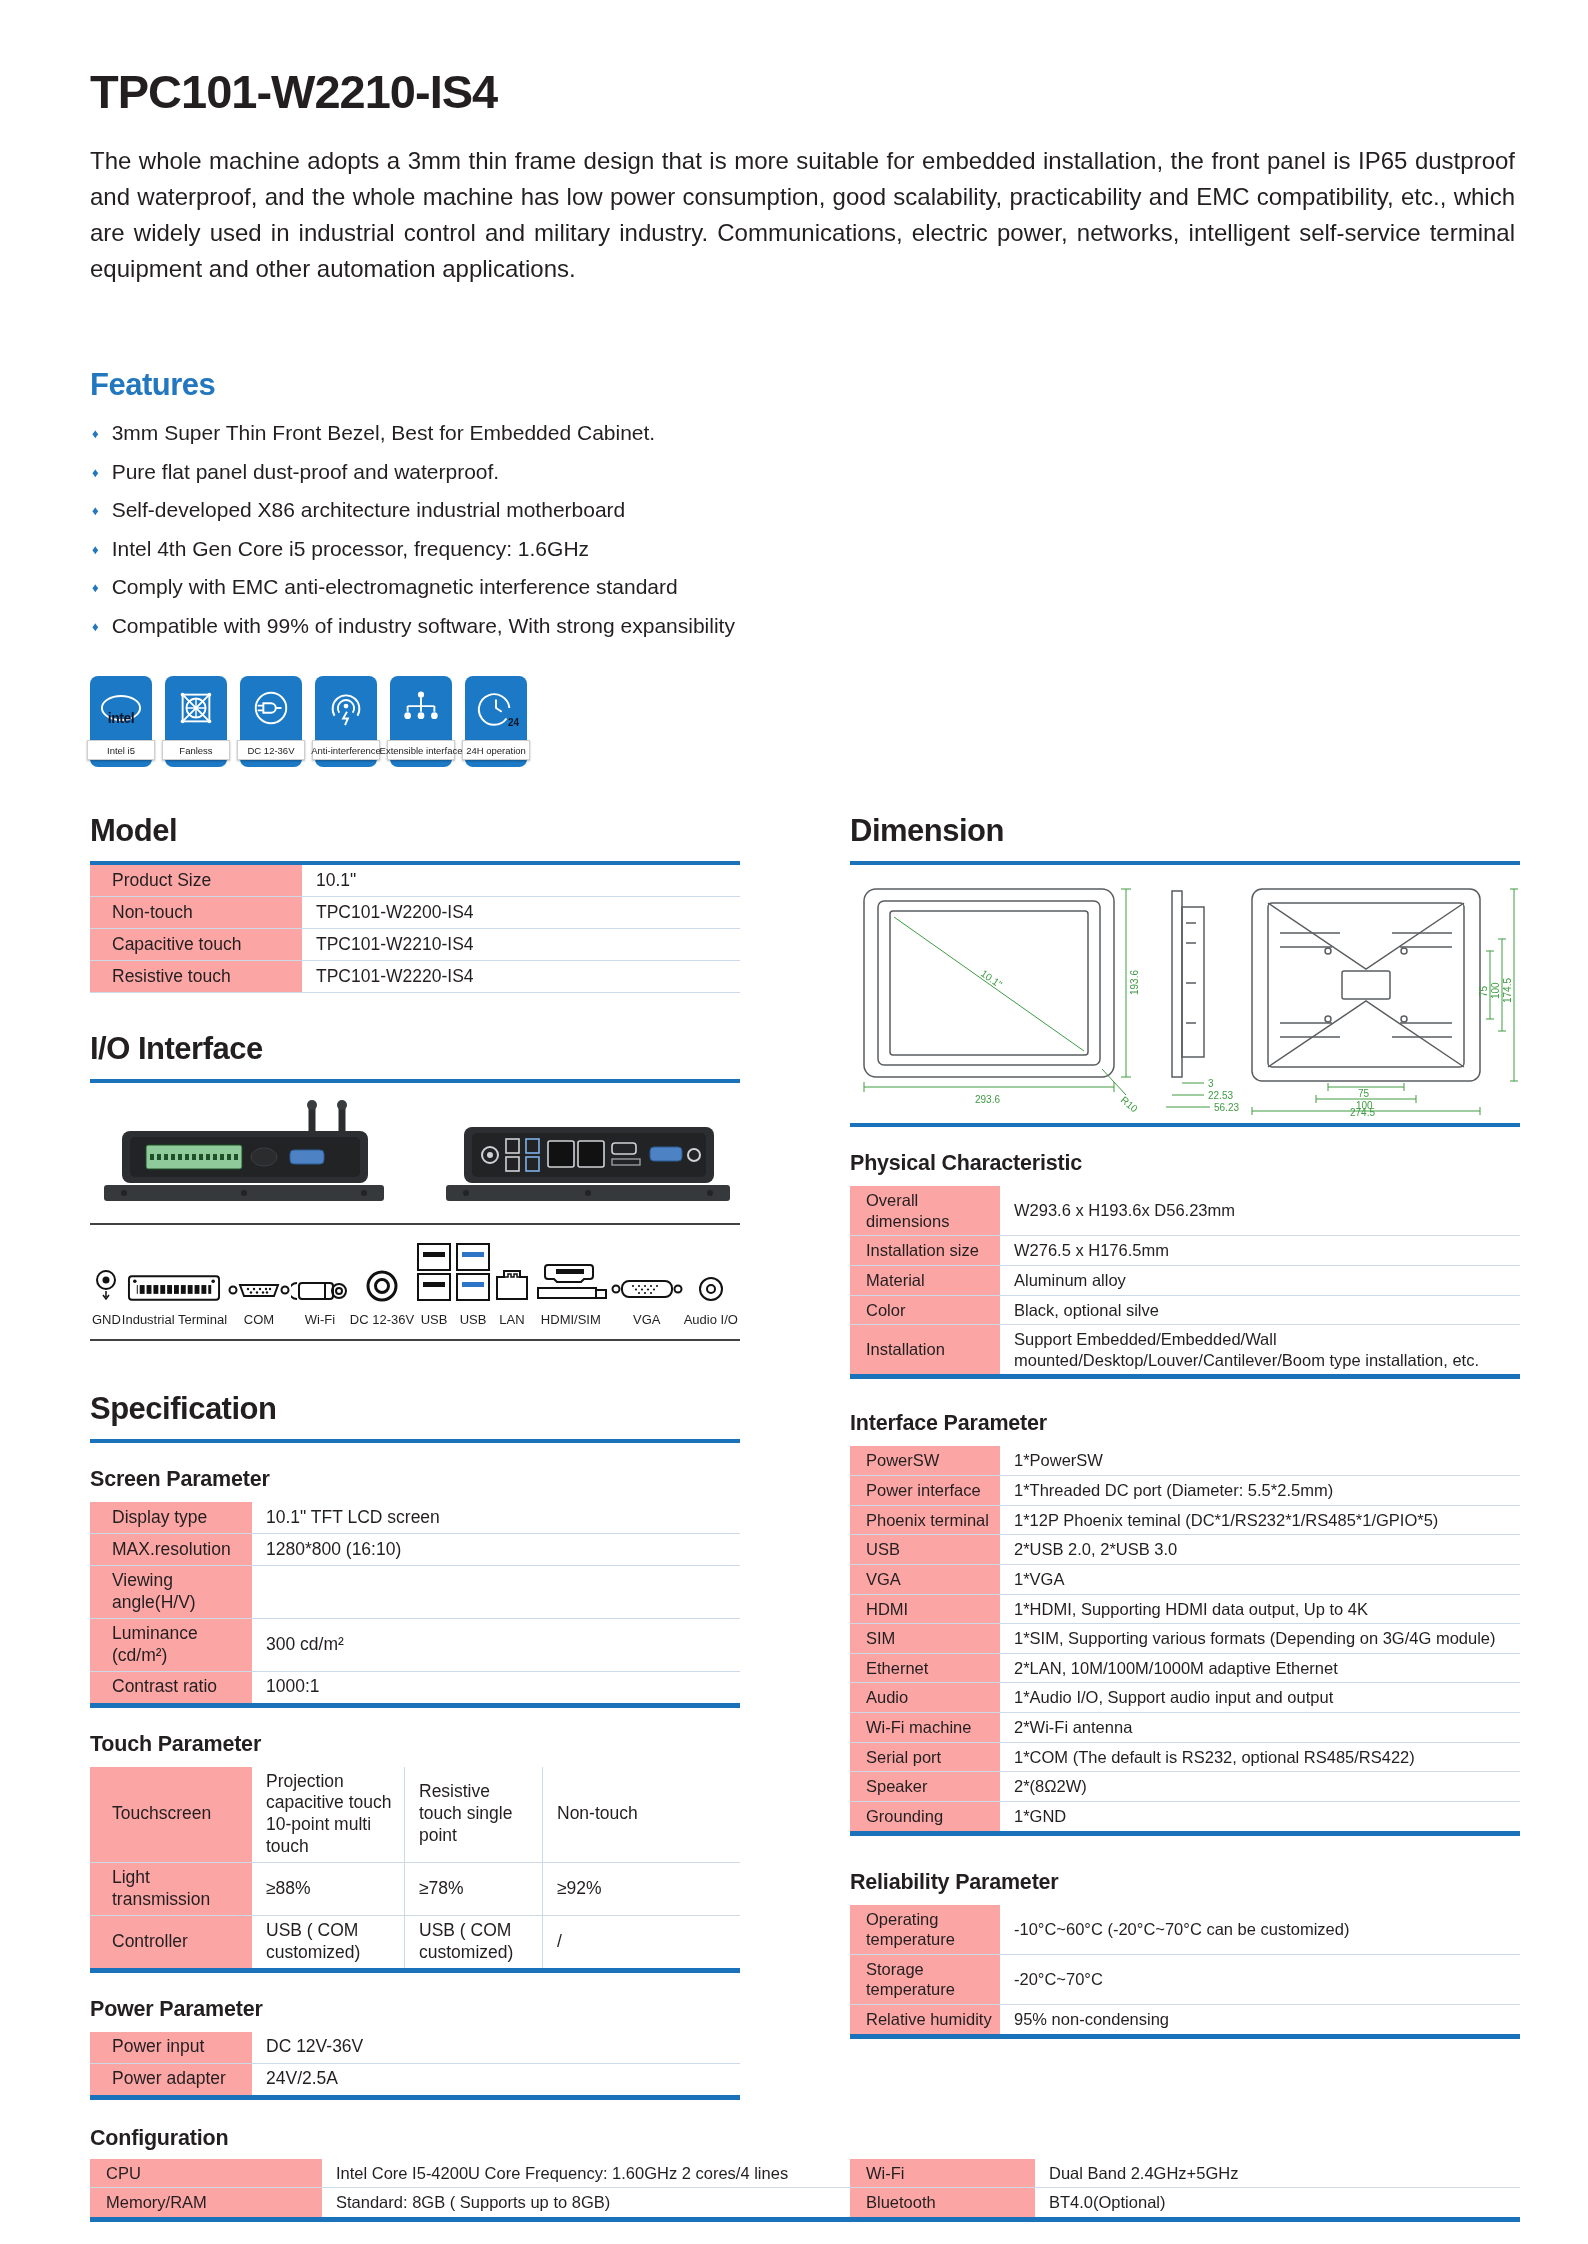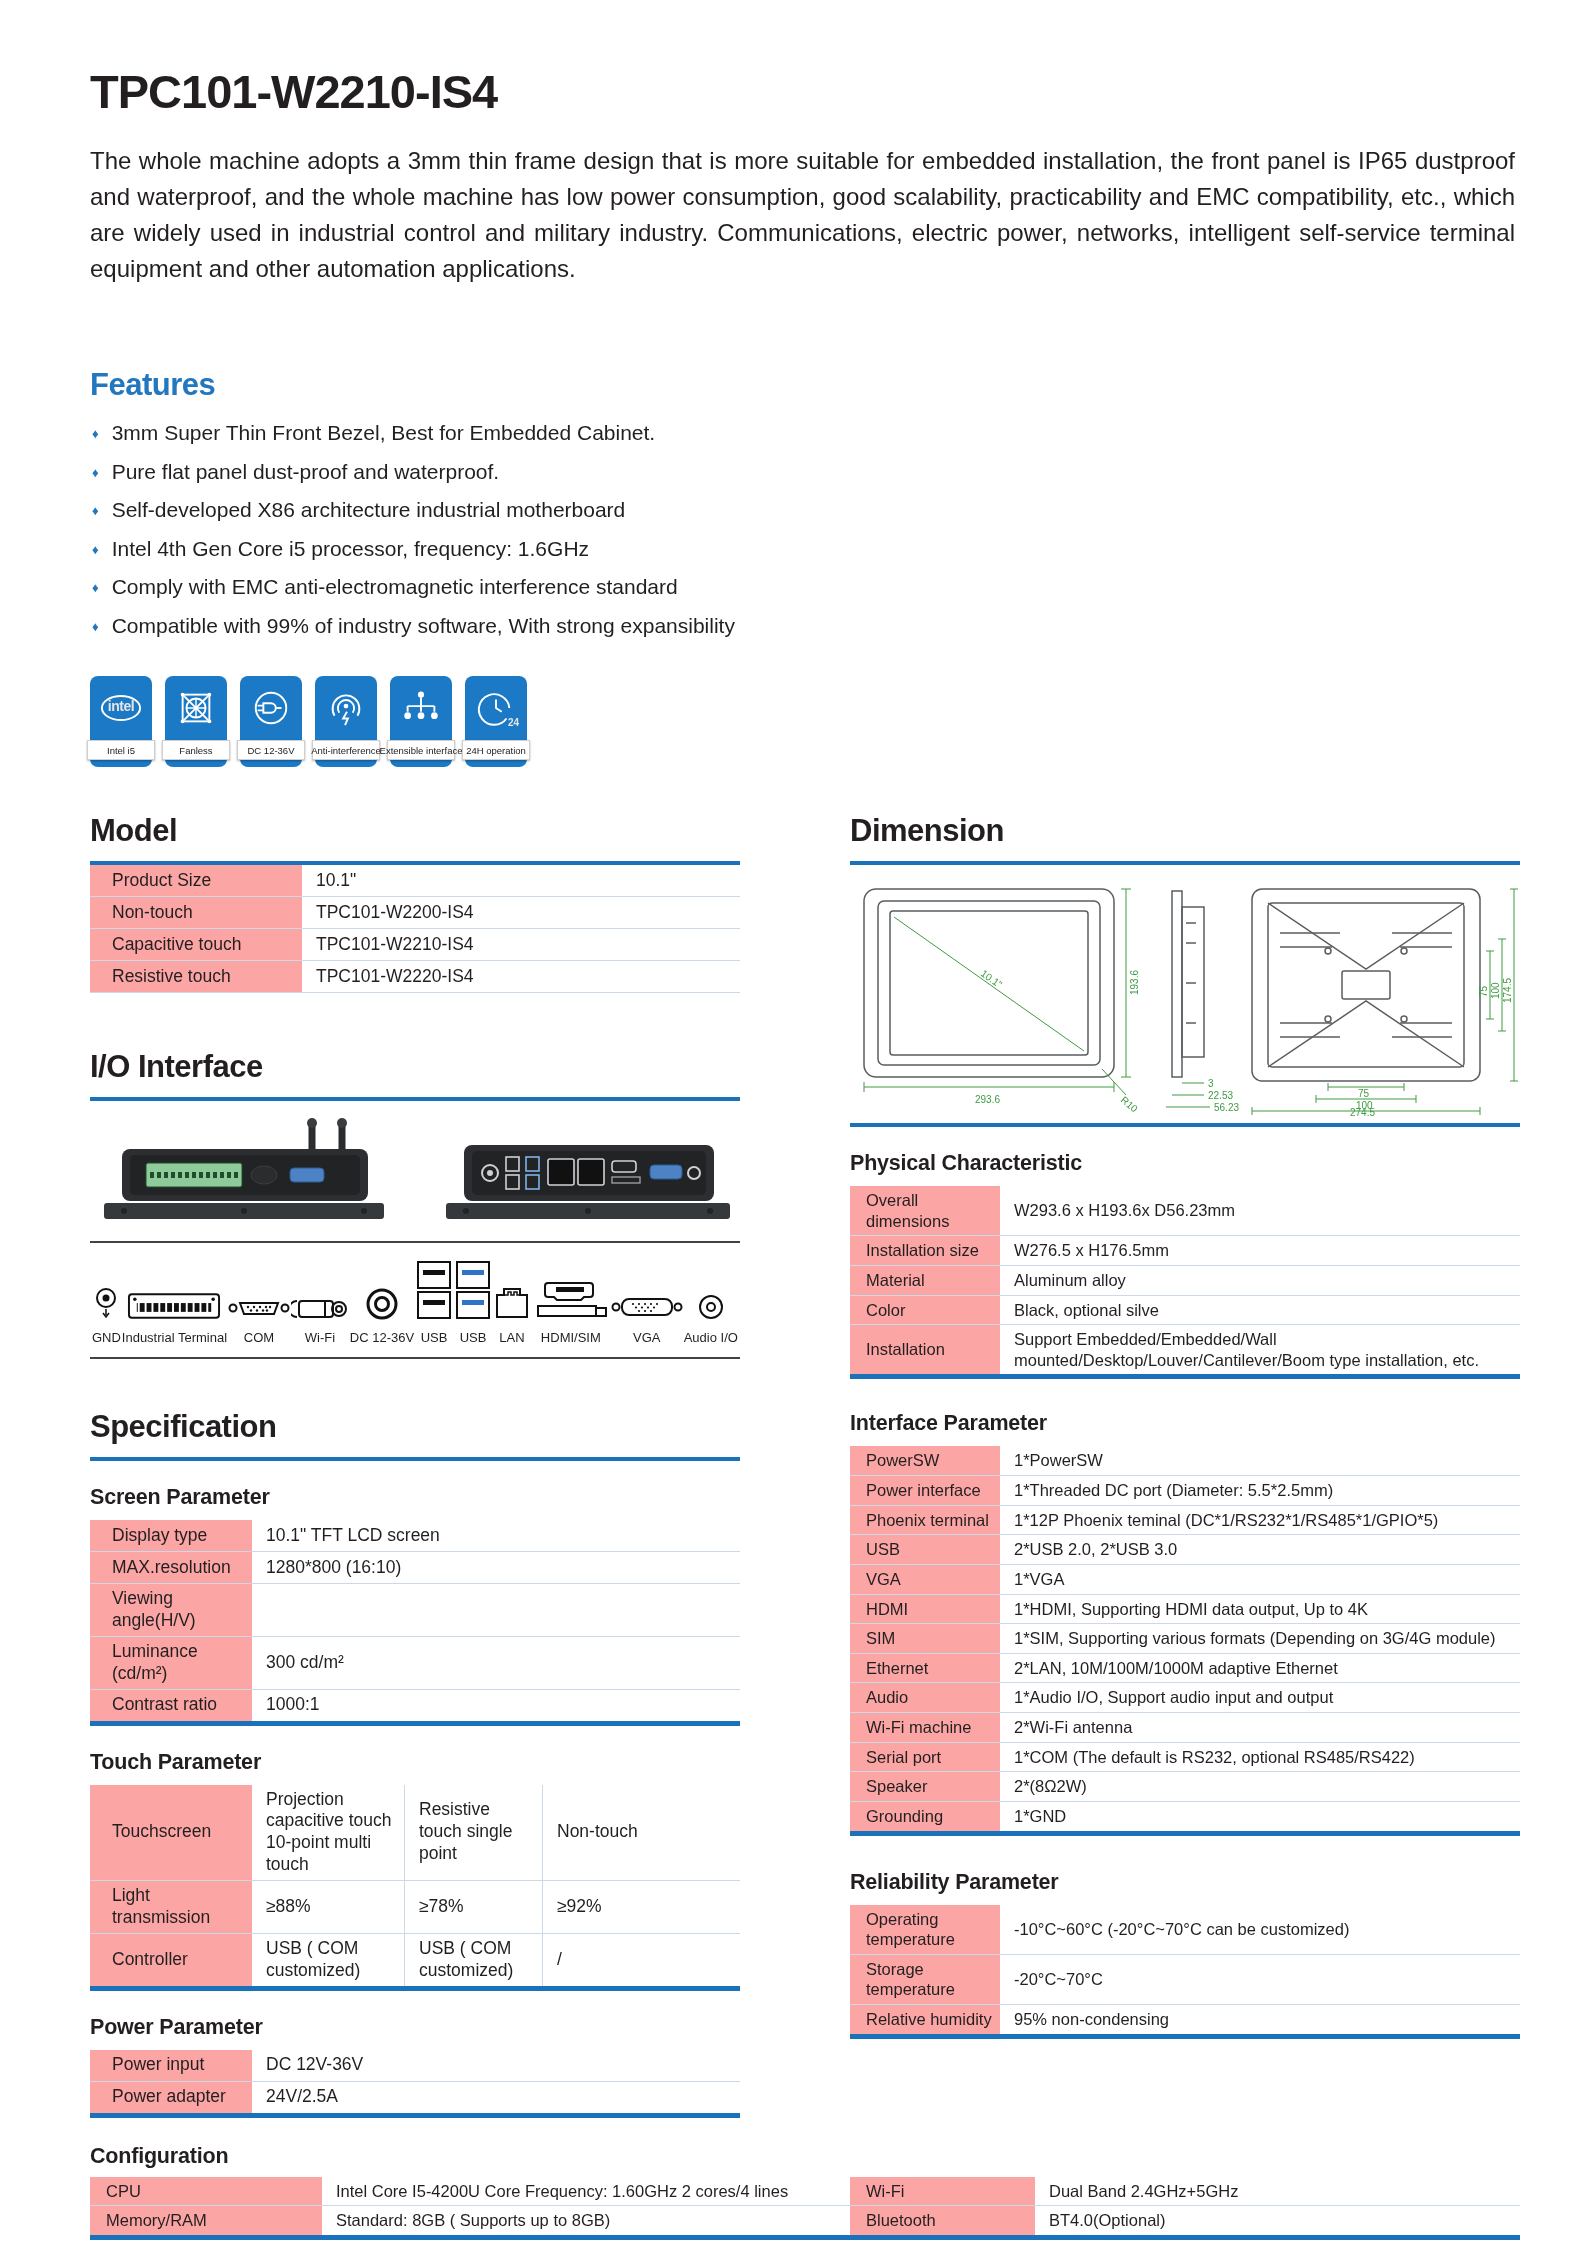--- a/index.html
+++ b/index.html
@@ -13,21 +13,21 @@
   .rule{height:4px;background:#1a72bb;}
   
   .features{margin:0 0 30px 0;}
   .feat{display:flex;align-items:baseline;font-size:21px;line-height:35.5px;}
   .feat .diamond{color:#2277bf;font-size:13px;margin:0 13px 0 2px;position:relative;top:-2px;}
   
   .badges{display:flex;gap:13px;margin:0 0 46px 0;}
   .badge{width:62px;height:91px;background:#1b79c5;border-radius:8px;position:relative;flex:none;}
   .badge .icon-wrap{height:64px;display:flex;align-items:center;justify-content:center;position:relative;}
   .badge svg{stroke:#fff;fill:none;stroke-width:2;}
-  .icon-text{position:absolute;color:#e5e5e5;font-weight:bold;}
+  .icon-text{position:absolute;color:#0f172a;font-weight:bold;margin-top:12px;}
   .it-intel-logo-icon{font-size:14px;top:22px;left:0;right:0;text-align:center;letter-spacing:-0.5px;}
   .it-clock-24h-icon{font-size:10px;bottom:12px;right:8px;}
   .badge-label{position:absolute;left:-3px;right:-3px;bottom:7px;height:18px;background:#fff;
       border:1px solid #cfcfcf;box-shadow:0 1px 2px rgba(0,0,0,.3);display:flex;align-items:center;
       justify-content:center;font-size:9.5px;white-space:nowrap;color:#222;}
   
   .cols{display:grid;grid-template-columns:650px 670px;column-gap:110px;align-items:start;}
   
   .tbl .tr{display:grid;grid-template-columns:var(--cols);align-items:center;border-top:1px solid #ccd9e7;}
   .tbl .tr:first-child{border-top:none;}
@@ -51,21 +51,21 @@
   .pi.gnd-terminal-icon{width:26px;height:34px;}
   .pi.industrial-terminal-icon{width:94px;height:30px;}
   .pi.com-port-icon{width:62px;height:26px;}
   .pi.wifi-antenna-icon{width:58px;height:24px;}
   .pi.dc-jack-icon{width:34px;height:34px;}
   .pi.usb2-icon,.pi.usb3-icon{width:38px;height:62px;}
   .pi.lan-icon{width:38px;height:36px;}
   .pi.hdmi-sim-icon{width:78px;height:42px;}
   .pi.vga-port-icon{width:72px;height:28px;}
   .pi.audio-jack-icon{width:28px;height:28px;}
-  .sec-io{margin-top:56px;}
+  .sec-io{margin-top:38px;}
   .sec-spec{margin-top:50px;}
   .sub{margin-top:24px;margin-bottom:10px;}
   .sec-dim svg{display:block;margin:8px 0 6px 0;}
   .sec-config{margin-top:26px;}
   .dim-text{font-size:10px;fill:#3f9b41;font-family:"Liberation Sans",sans-serif;}
   .dim-line{stroke:#3f9b41;stroke-width:1;fill:none;}
   .dev-line{stroke:#5a5d60;stroke-width:1.5;fill:none;}
 </style>
 </head>
 <body>

